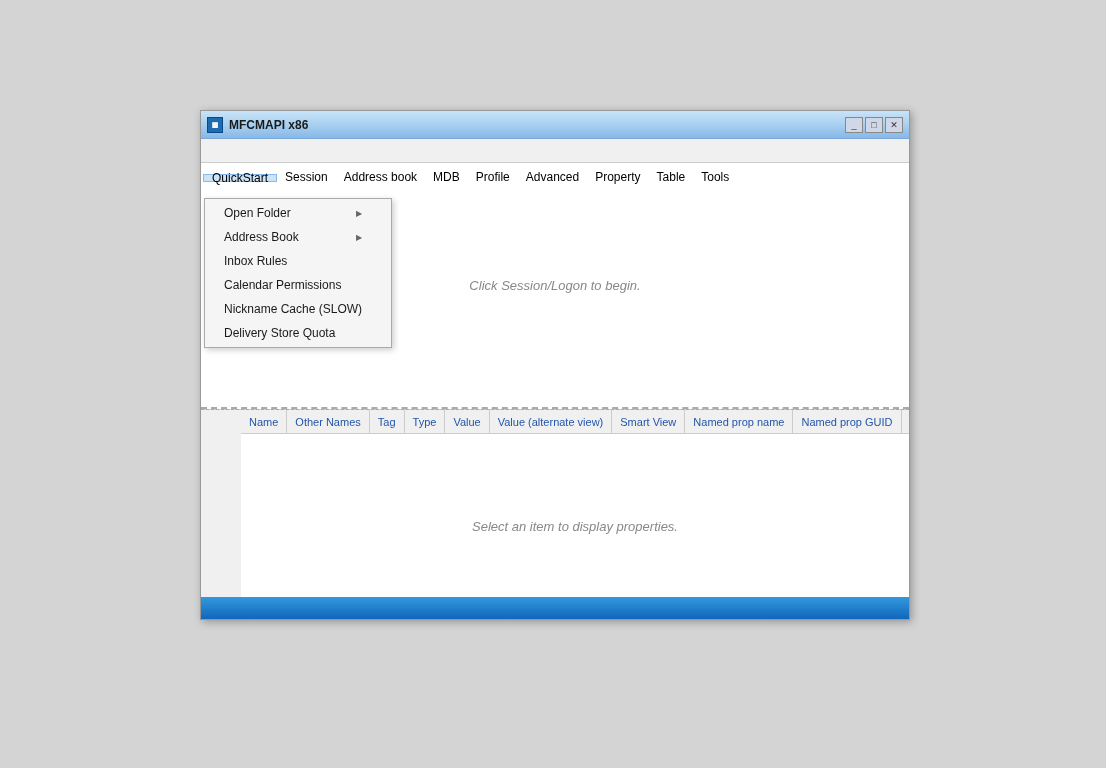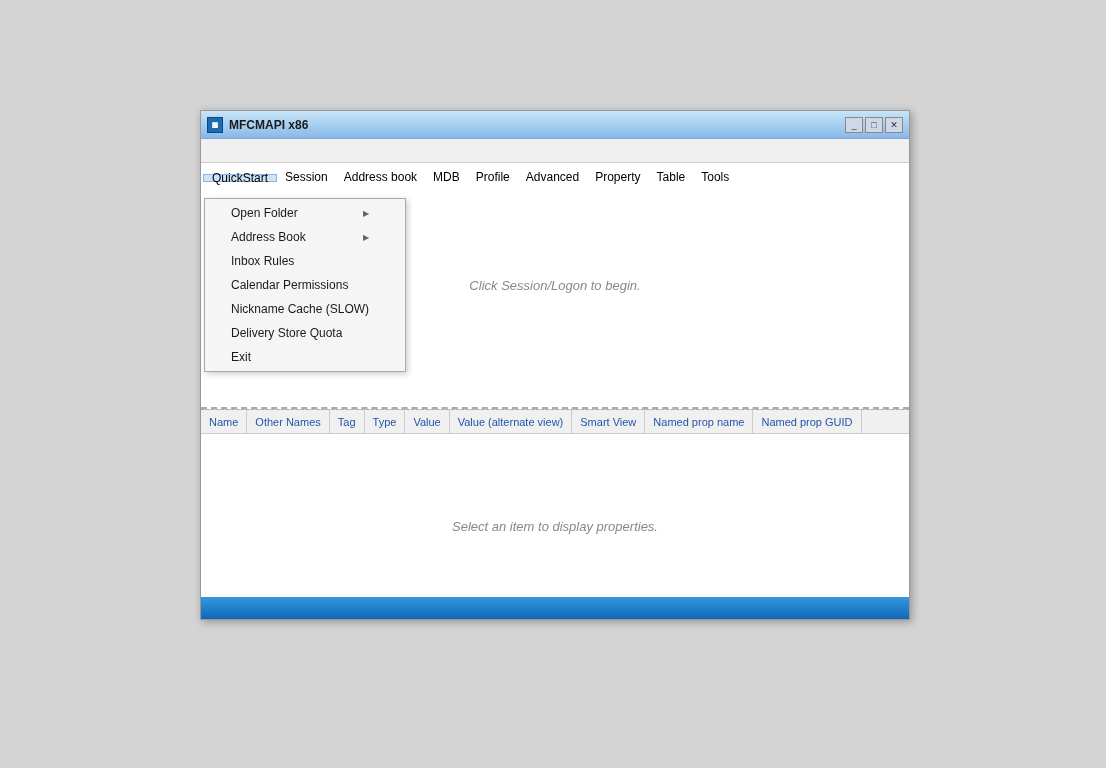--- a/index.html
+++ b/index.html
@@ -109,21 +109,21 @@
     
     .dropdown-menu {
       position: absolute;
       top: 23px;
       left: 0;
       background: #f5f5f5;
       border: 1px solid #aaa;
       box-shadow: 2px 2px 6px rgba(0,0,0,0.2);
       z-index: 1000;
       min-width: 160px;
-      padding: 2px 16px;
+      padding: 2px 9px;
     }
 
     .dropdown-item {
       padding: 5px 20px 5px 10px;
       cursor: pointer;
       display: flex;
       align-items: center;
       justify-content: space-between;
       font-size: 12px;
       color: #1a1a1a;
@@ -149,20 +149,21 @@
       font-size: 13px;
       font-style: italic;
     }
 
     
     .properties-panel {
       flex: 1;
       background: white;
       display: flex;
       flex-direction: column;
+      margin-left: 40px;
     }
 
     
     .table-header {
       display: flex;
       background: #f0f0f0;
       border-bottom: 1px solid #ccc;
       height: 24px;
       align-items: stretch;
       padding: 0;
@@ -257,23 +258,20 @@
           </div>
           <div class="dropdown-item">
             <span>Calendar Permissions</span>
           </div>
           <div class="dropdown-item">
             <span>Nickname Cache (SLOW)</span>
           </div>
           <div class="dropdown-item">
             <span>Delivery Store Quota</span>
           </div>
-          <div class="dropdown-item">
-            <span>Exit</span>
-          </div>
         </div>
       </div>
 
       <div class="menu-item">
         <span>Session</span>
       </div>
       <div class="menu-item">
         <span>Address book</span>
       </div>
       <div class="menu-item">

